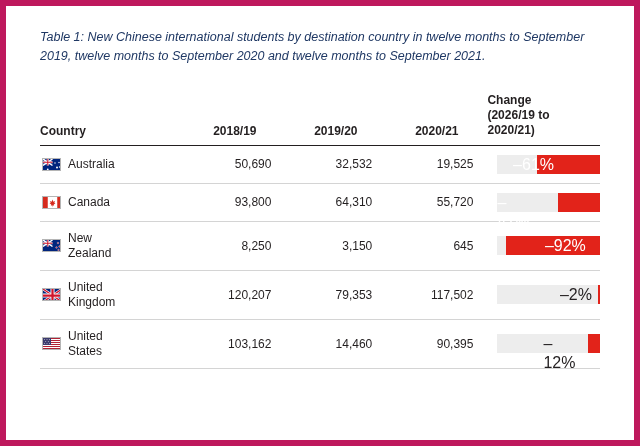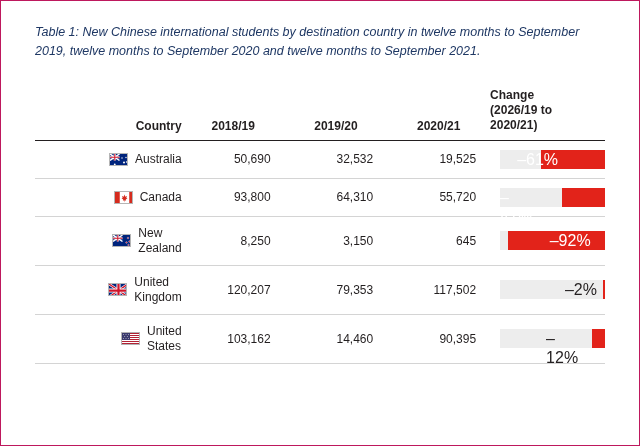--- a/index.html
+++ b/index.html
@@ -12,21 +12,21 @@
     background: #ffffff;
     font-family: "Liberation Sans", sans-serif;
     color: #231f20;
     overflow: hidden;
   }
   .page {
     position: relative;
     width: 640px;
     height: 446px;
     box-sizing: border-box;
-    border: 1px solid #be185d;
+    border: 6px solid #be185d;
     background: #ffffff;
   }
   .caption {
     margin: 22px 34px 0 34px;
     font-size: 12.5px;
     font-style: italic;
     color: #1f3864;
     line-height: 1.55;
     font-weight: 400;
   }
@@ -42,21 +42,21 @@
     vertical-align: bottom;
     padding: 0 0 7px 0;
     font-size: 12px;
     font-weight: bold;
     color: #231f20;
   }
   thead tr.head-row th {
     border-bottom: 1.6px solid #231f20;
   }
   th.country-head {
-    text-align: right;
+    text-align: left;
     padding-left: 2px;
   }
   th.num-head {
     text-align: center;
     padding-right: 14px;
   }
   th.change-head {
     text-align: left;
     padding-left: 10px;
     line-height: 1.25;
@@ -74,21 +74,20 @@
   td.country {
     text-align: left;
     padding-left: 2px;
     white-space: pre-line;
     line-height: 1.25;
   }
   .country-cell {
     display: flex;
     align-items: center;
     gap: 7px;
-    justify-content: flex-end;
   }
   td.num {
     text-align: right;
     padding-right: 14px;
     white-space: nowrap;
   }
   td.change {
     padding-left: 10px;
     width: 108px;
   }

